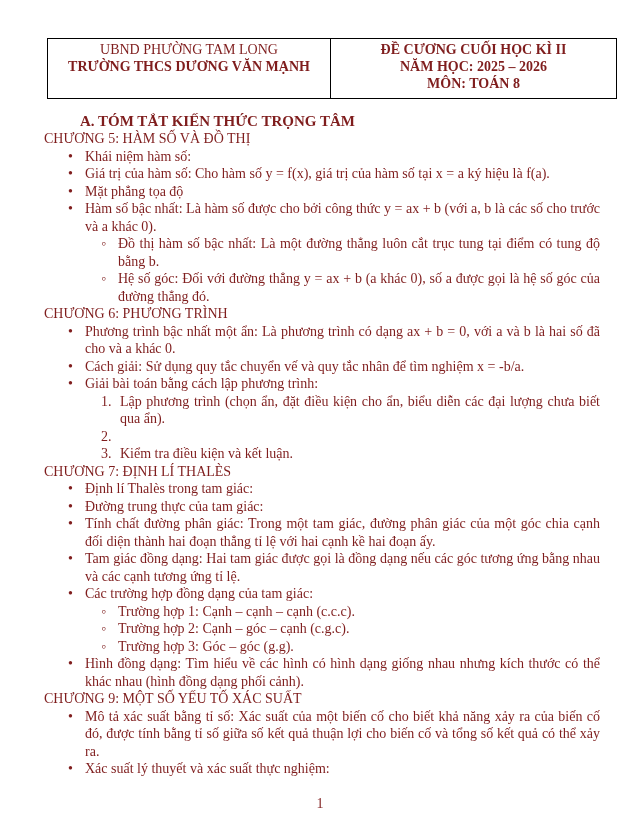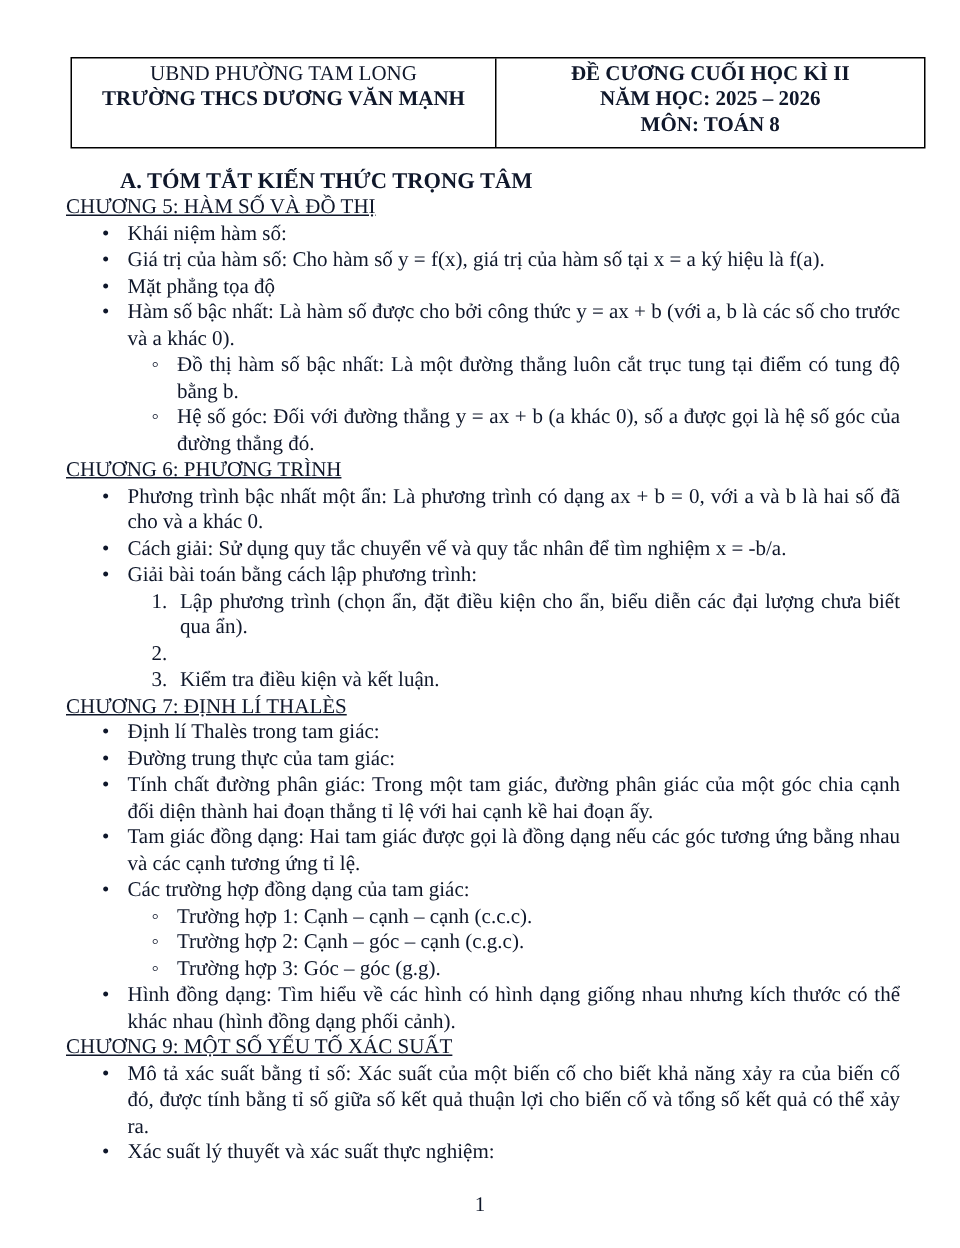--- a/index.html
+++ b/index.html
@@ -2,21 +2,21 @@
 <html><head>
 <meta charset="utf-8">
 <style>
   * { box-sizing: border-box; }
   html, body { margin: 0; padding: 0; background: #ffffff; }
   .page {
     position: relative;
     width: 640px;
     height: 832px;
     background: #ffffff;
-    color: #0f172a;
+    color: #7f1d1d;
     font-family: "Liberation Serif", "DejaVu Serif", serif;
     padding: 38px 40px 0 44px;
     overflow: hidden;
   }
   
   .header-table {
     display: flex;
     width: 570px;
     margin-left: 3px;
     border: 1.5px solid #000;
@@ -35,21 +35,20 @@
     margin-top: 13px;
     padding-left: 36px;
     font-weight: bold;
     font-size: 15px;
     line-height: 18px;
   }
   
   .chapter {
     font-size: 14px;
     line-height: 17.5px;
-    text-decoration: underline;
   }
   .li {
     display: flex;
     font-size: 14px;
     line-height: 17.5px;
   }
   .li .marker { flex: 0 0 17px; }
   .li.l1 { padding-left: 24px; }
   .li.l2 { padding-left: 57px; }
   .li.num { padding-left: 57px; }

